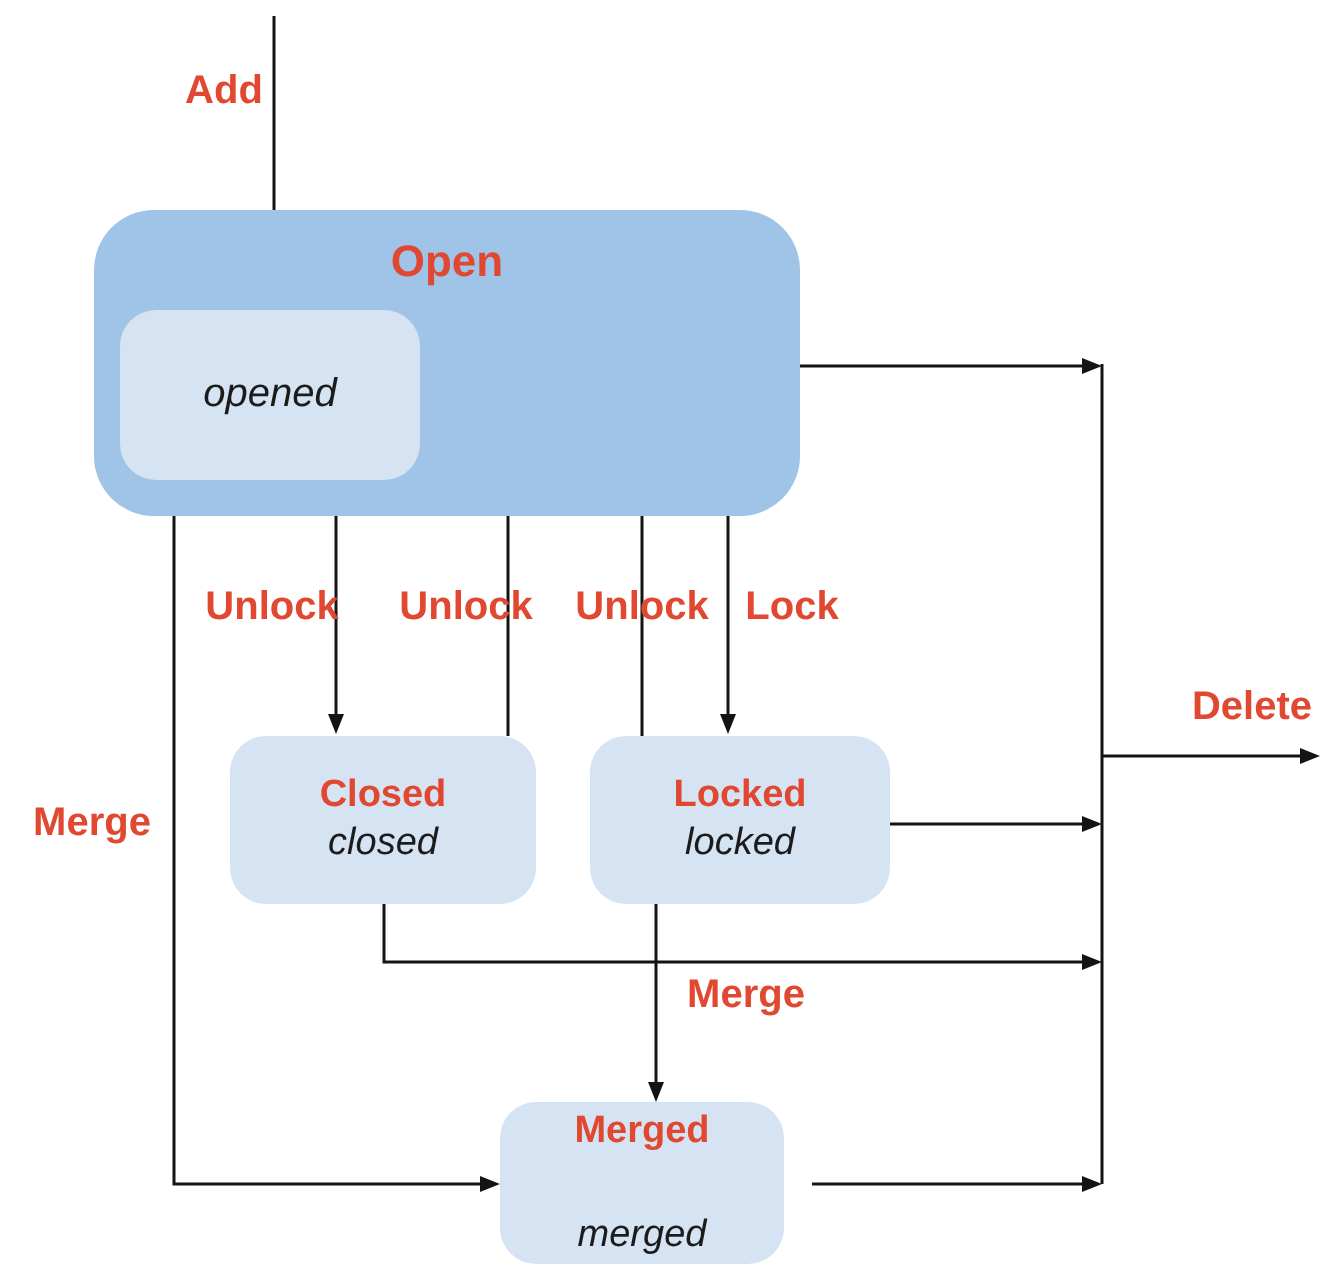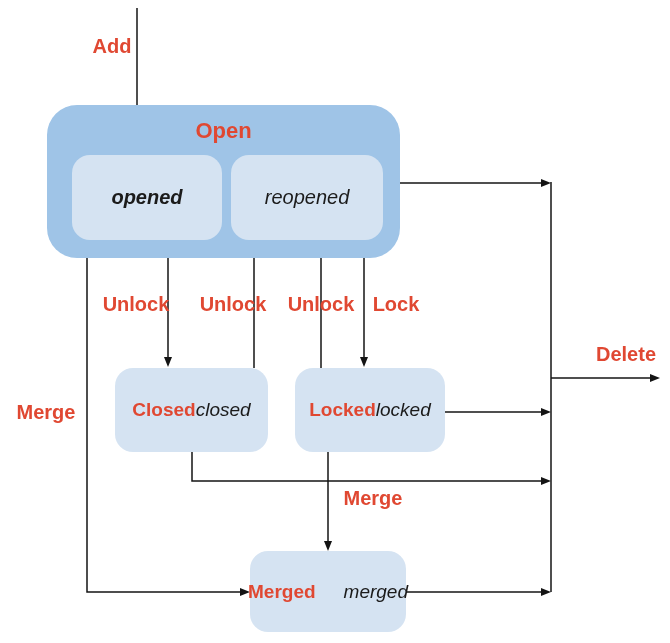--- a/index.html
+++ b/index.html
@@ -7,29 +7,29 @@
   .canvas{position:relative;width:670px;height:643px;background:var(--background,#fff);overflow:hidden;}
   svg.edges{position:absolute;left:0;top:0;width:670px;height:643px;}
   svg.edges path{stroke:var(--line,#141414);stroke-width:1.5;fill:none;}
   .group{position:absolute;left:47px;top:105px;width:353px;height:153px;
          background:var(--group-fill,#9FC4E7);border-radius:30px;}
   .group-label{position:absolute;left:0;right:0;top:15px;text-align:center;
          font-size:22px;font-weight:700;color:var(--label-red,#E04832);line-height:22px;}
   .substate{position:absolute;top:50px;height:85px;background:var(--node-fill,#D5E3F2);
          border-radius:18px;display:flex;align-items:center;justify-content:center;}
   .substate .st{font-style:italic;font-size:20px;color:var(--text-dark,#1b1b1b);}
-  .substate.opened{left:25px;width:150px;font-weight:bold;}
+  .substate.opened{left:13px;width:150px;}
   .substate.reopened{left:184px;width:152px;}
   .node{position:absolute;background:var(--node-fill,#D5E3F2);border-radius:18px;
-        display:flex;flex-direction:row;align-items:center;justify-content:center;}
+        display:flex;flex-direction:column;align-items:center;justify-content:center;}
   .node .title{font-size:19px;font-weight:700;color:var(--label-red,#E04832);line-height:24px;}
   .node .sub{font-size:19px;font-style:italic;color:var(--text-dark,#1b1b1b);line-height:24px;}
   .node.closed{left:115px;top:368px;width:153px;height:84px;}
   .node.locked{left:295px;top:368px;width:150px;height:84px;}
-  .node.merged{left:250px;top:551px;width:156px;height:81px;gap:28px;}
+  .node.merged{left:250px;top:551px;width:142px;height:81px;gap:28px;}
   .elabel{position:absolute;transform:translate(-50%,-50%);white-space:nowrap;
           font-size:20px;font-weight:700;color:var(--label-red,#E04832);}
   .elabel.add{left:112px;top:46px;}
   .elabel.close{left:136px;top:304px;}
   .elabel.reopen{left:233px;top:304px;}
   .elabel.unlock{left:321px;top:304px;}
   .elabel.lock{left:396px;top:304px;}
   .elabel.merge-left{left:46px;top:412px;}
   .elabel.merge-bottom{left:373px;top:498px;}
   .elabel.delete{left:626px;top:354px;}
@@ -58,23 +58,20 @@
     <path d="M445,412 L543,412" marker-end="url(#ah)"></path>
     <path d="M328,452 L328,543" marker-end="url(#ah)"></path>
     <path d="M406,592 L543,592" marker-end="url(#ah)"></path>
   </svg>
 
   <div class="group">
     <div class="group-label">Open</div>
     <div class="substate opened">
       <span class="st">opened</span>
     </div>
-    <div class="substate reopened">
-      <span class="st">reopened</span>
-    </div>
   </div>
 
   <div class="node closed">
     <div class="title">Closed</div>
     <div class="sub">closed</div>
   </div>
 
   <div class="node locked">
     <div class="title">Locked</div>
     <div class="sub">locked</div>

